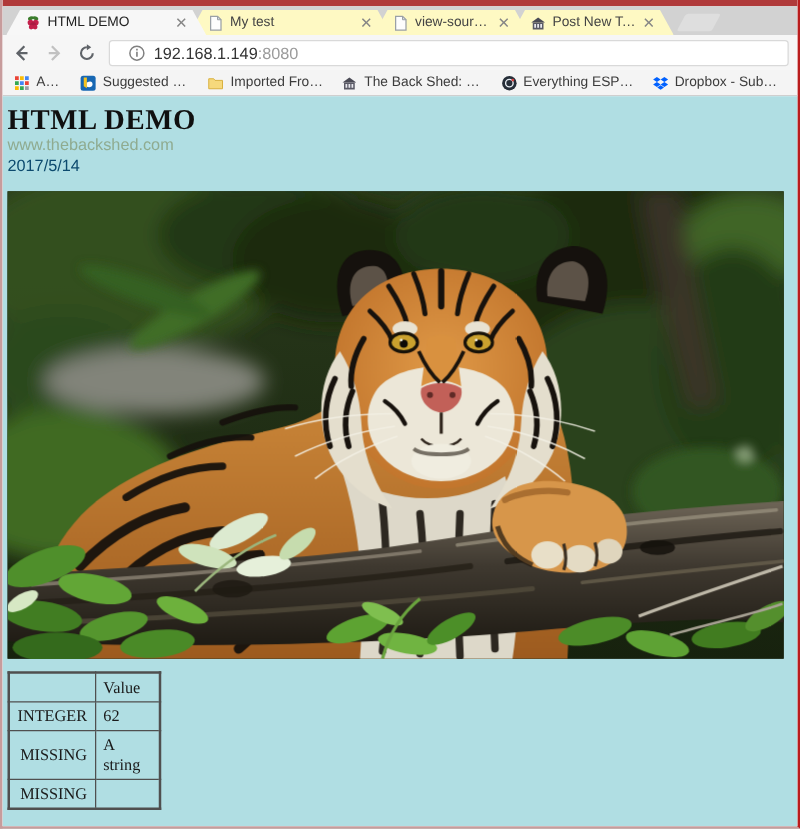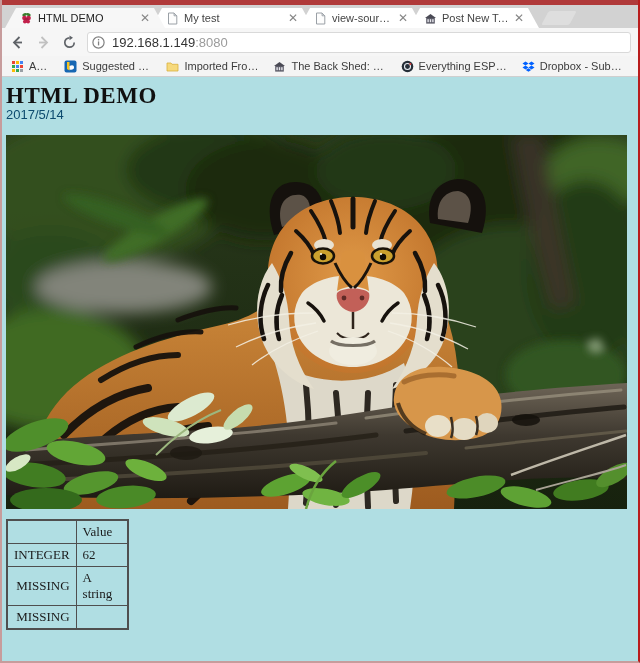--- a/index.html
+++ b/index.html
@@ -10,36 +10,36 @@
     border-left: 2px solid #c79c9c; border-right: 2px solid #b91c1c; border-bottom: 2px solid #c79c9c;
     overflow: hidden; position: relative;
   }
   
   .top-strip { height: 5px; background: #b03a3a; flex: none; }
   .tabstrip { height: 23px; background: #d2d2d2; display: flex; align-items: flex-end; padding-left: 3px; flex: none; position: relative; }
   .tab {
     height: 20px; display: flex; align-items: center; gap: 5px;
     padding: 0 15px; font-size: 11px; color: #444; position: relative;
     clip-path: polygon(11px 0, calc(100% - 11px) 0, 100% 100%, 0 100%);
-    margin-right: -14px; background: #ffffff; min-width: 0;
+    margin-right: -14px; background: #fef9c3; min-width: 0;
   }
   .tab.active { background: #f7f7f7; color: #222; z-index: 6; }
   .tab-a { width: 160px; z-index: 6; }
   .tab-b { width: 162px; z-index: 4; }
   .tab-c { width: 124px; z-index: 3; }
   .tab-d { width: 130px; z-index: 2; }
   .tab-label { flex: 1; overflow: hidden; white-space: nowrap; text-overflow: ellipsis; }
   .tab-close { font-size: 12px; color: #868686; line-height: 1; flex: none; cursor: default; }
   .newtab-btn { width: 28px; height: 14px; background: #dedede; transform: skewX(-28deg); margin: 0 0 3px 20px; z-index: 1; border-radius: 2px; }
   .favicon { width: 13px; height: 13px; flex: none; }
   .toolbar { height: 28px; background: #f6f6f6; display: flex; align-items: center; padding: 0 7px; gap: 9px; flex: none; }
   .nav-ic { width: 17px; height: 17px; flex: none; }
   .urlbar {
     flex: 1; height: 21px; background: #fff; border: 1px solid #d9d9d9; border-radius: 3px;
-    display: flex; align-items: center; gap: 7px; padding: 0 4px; font-size: 13px; color: #333;
+    display: flex; align-items: center; gap: 7px; padding: 0 15px; font-size: 13px; color: #333;
   }
   .info-ic { width: 13px; height: 13px; flex: none; }
   .url-port { color: #9b9b9b; }
   .bookmarks { height: 21px; background: #f4f4f4; border-bottom: 1px solid #cfcfcf; display: flex; align-items: center; padding: 0 9px; gap: 15px; flex: none; font-size: 11px; color: #3c3c3c; }
   .bm { display: flex; align-items: center; gap: 5px; white-space: nowrap; min-width: 0; }
   .bm-label { overflow: hidden; text-overflow: ellipsis; }
   .bm-ic { width: 13px; height: 13px; flex: none; }
   
   .page { flex: 1; background: #b0dee3; padding: 7px 0 0 4px; overflow: hidden; }
   .page h1 { font-family: "Liberation Serif", serif; font-size: 23px; font-weight: bold; color: #101010; line-height: 1.0; letter-spacing: .5px; }
@@ -178,20 +178,21 @@
         <path d="M 3.5,5.5 L 6.5,7.5 L 3.5,9.5 L 0.5,7.5 Z" fill="#0061ff"></path>
         <path d="M 9.5,5.5 L 12.5,7.5 L 9.5,9.5 L 6.5,7.5 Z" fill="#0061ff"></path>
         <path d="M 6.5,8.2 L 9.2,10 L 6.5,11.8 L 3.8,10 Z" fill="#0061ff"></path>
       </svg>
       <span class="bm-label">Dropbox - Submit file</span>
     </div>
   </div>
 
   <div class="page">
     <h1>HTML DEMO</h1>
+    <a class="site-link">www.thebackshed.com</a>
     <div class="page-date">2017/5/14</div>
 
     
     <svg class="photo" viewBox="0 0 621 374" preserveAspectRatio="none">
       <defs>
         <linearGradient id="bgg" x1="0" y1="0" x2="0" y2="1">
             <stop offset="0" stop-color="#2a3b1c"></stop>
             <stop offset="1" stop-color="#17220e"></stop>
           </linearGradient>
         <linearGradient id="fur" x1="0" y1="0" x2="0" y2="1">

